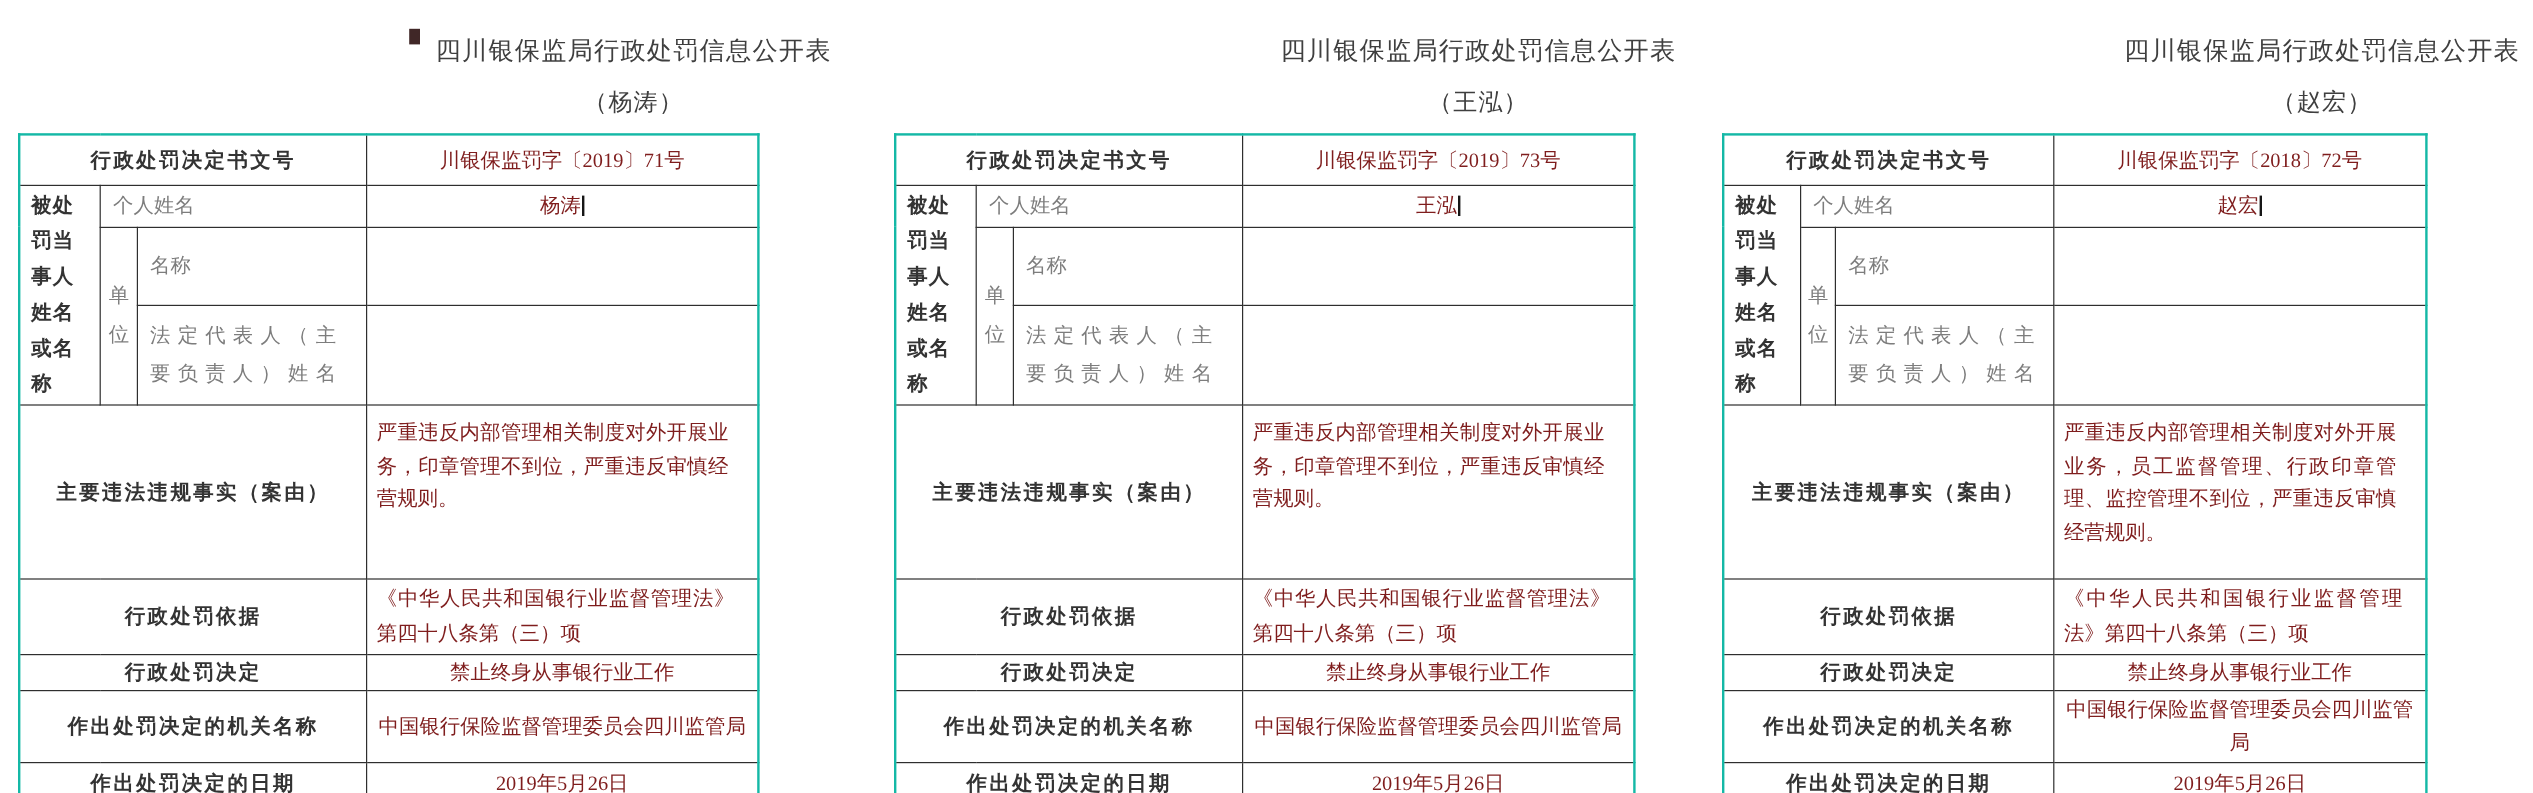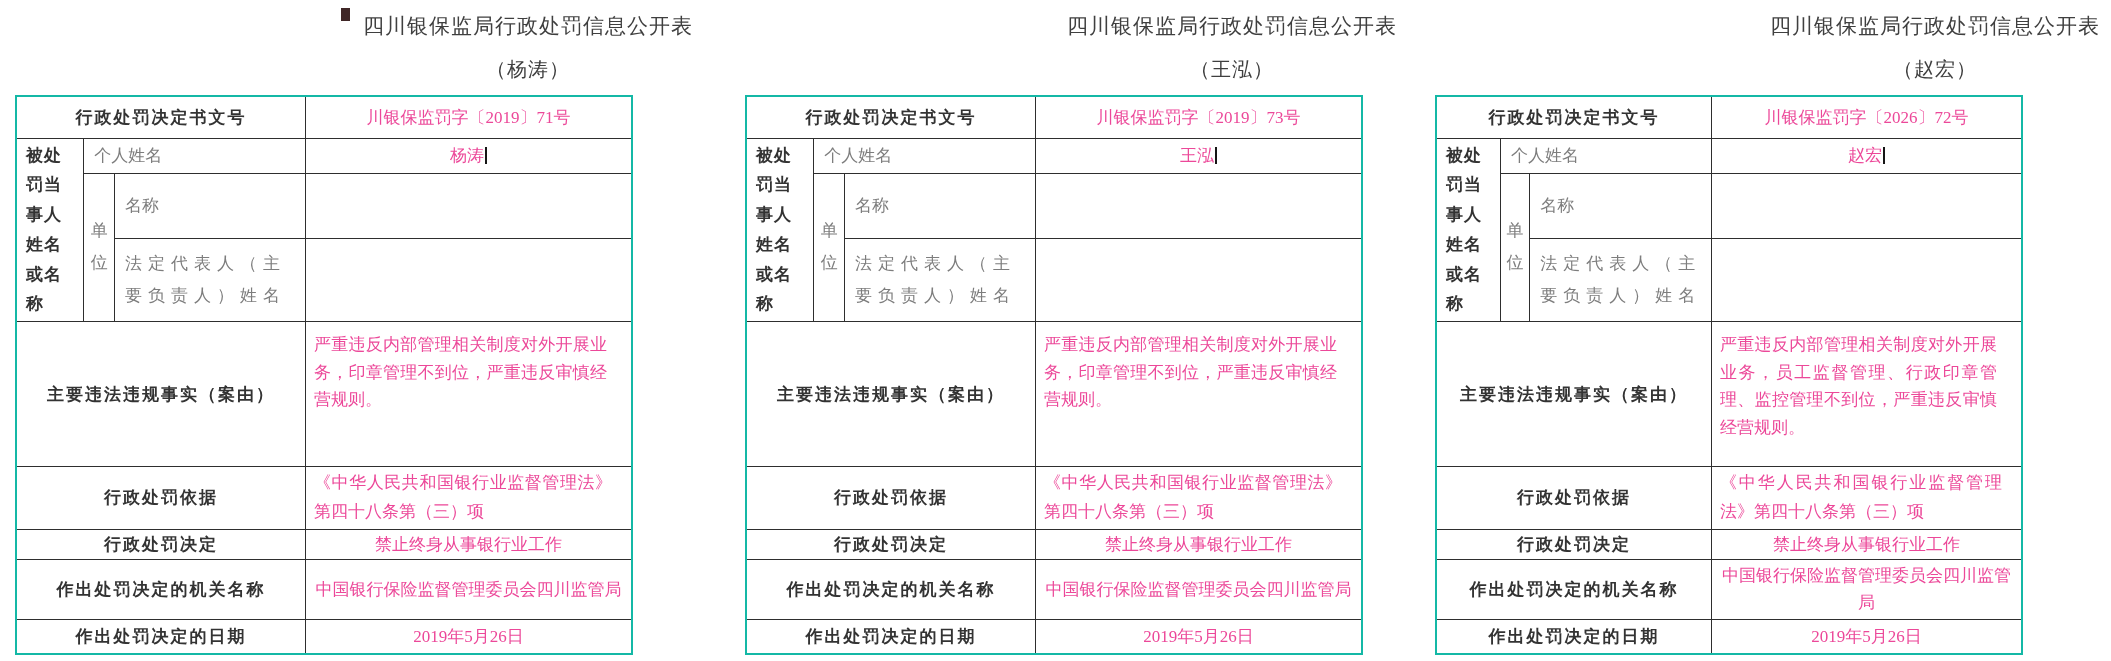--- a/index.html
+++ b/index.html
@@ -1,18 +1,18 @@
 <!DOCTYPE html>
 <html><head>
 <meta charset="utf-8">
 <style>
   html,body{margin:0;padding:0;background:#ffffff;}
   #canvas{position:relative;width:2111px;height:661px;background:#ffffff;overflow:hidden;
           font-family:"Liberation Serif","DejaVu Serif",serif;}
-  .doc{position:absolute;top:0;width:704px;height:475px;text-decoration:underline;}
+  .doc{position:absolute;top:16px;width:704px;height:475px;text-decoration:underline;}
   .doc.d0{left:0;}
   .doc.d1{left:704px;}
   .doc.d2{left:1407px;}
   .doc-title{position:absolute;top:12px;left:528px;transform:translateX(-50%);
              white-space:nowrap;font-size:21px;color:#3f3f3f;letter-spacing:1px;}
   .doc-subtitle{position:absolute;top:56px;left:528px;transform:translateX(-50%);
                 white-space:nowrap;font-size:20px;color:#3f3f3f;letter-spacing:1px;}
   .artifact{position:absolute;left:341px;top:8px;width:9px;height:13px;background:#402727;}
   table.penalty{position:absolute;top:95px;border-collapse:collapse;table-layout:fixed;
                 border:2px solid #14b8a6;}
@@ -23,21 +23,21 @@
      overflow:hidden;}
   tr.r1{height:42px;} tr.r2{height:35px;} tr.r3{height:45px;} tr.r4{height:83px;}
   tr.r5{height:145px;} tr.r6{height:60px;} tr.r7{height:30px;} tr.r8{height:60px;}
   tr.r9{height:35px;}
   .lbl-bold{font-weight:bold;color:#333333;text-align:center;letter-spacing:2px;}
   .lbl-gray{color:#7d7d7d;text-align:left;padding-left:10px;}
   .party-cell{font-weight:bold;color:#333333;text-align:left;padding-left:9px;
               line-height:1.75;letter-spacing:1px;}
   .unit-cell{color:#7d7d7d;text-align:center;line-height:1.9;padding:2px 1px;margin-top:48px;}
   .legalrep-cell{letter-spacing:6px;line-height:1.9;padding-right:2px;}
-  .val{color:#ec4899;text-align:center;}
+  .val{color:#7f1d1d;text-align:center;}
   .fact-cell{vertical-align:top;padding-top:9px;line-height:1.62;text-align:justify;
              padding-left:8px;padding-right:24px;}
   .basis-cell{line-height:1.7;text-align:justify;padding-left:8px;padding-right:19px;}
   .auth-cell{line-height:1.6;}
   .caret{display:inline-block;width:2px;height:17px;background:#161616;
          vertical-align:-3px;margin-left:1px;}
 </style>
 </head>
 <body>
 
@@ -156,21 +156,21 @@
     <table class="penalty">
       <colgroup>
           <col style="width:11%">
           <col style="width:5%">
           <col style="width:31%">
           <col style="width:53%">
         </colgroup>
       <tbody>
           <tr class="r1">
         <td colspan="3" class="lbl-bold">行政处罚决定书文号</td>
-        <td class="val">川银保监罚字〔2026〕72号</td>
+        <td class="val">川银保监罚字〔2018〕72号</td>
       </tr>
       <tr class="r2">
         <td rowspan="3" class="party-cell">被处罚当事人姓名或名称</td>
         <td colspan="2" class="lbl-gray">个人姓名</td>
         <td class="val"><span>赵宏</span><span class="caret"></span></td>
       </tr>
       <tr class="r3">
         <td rowspan="2" class="unit-cell">单位</td>
         <td class="lbl-gray">名称</td>
         <td class="val"></td>

